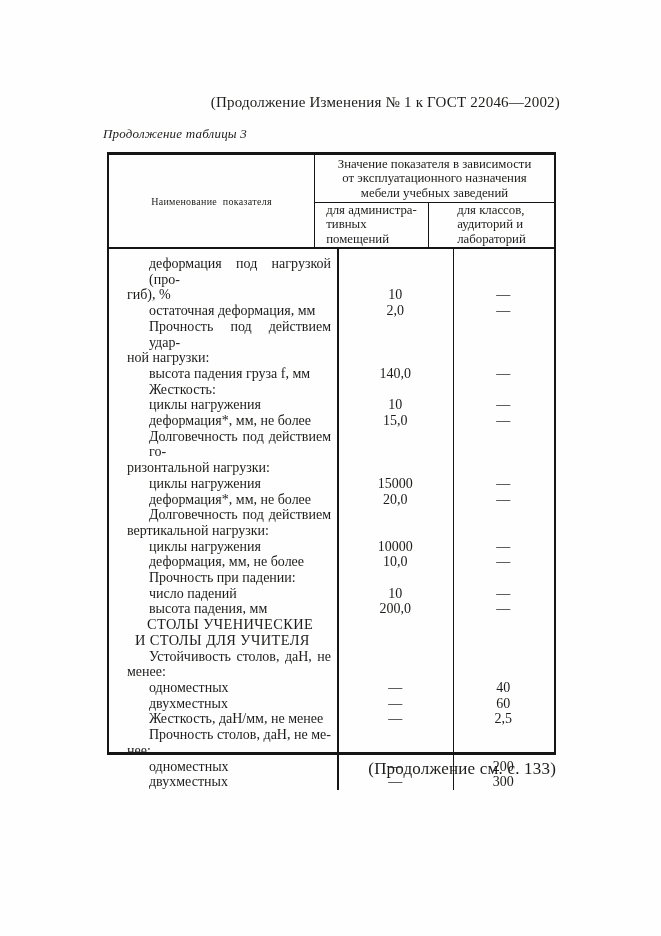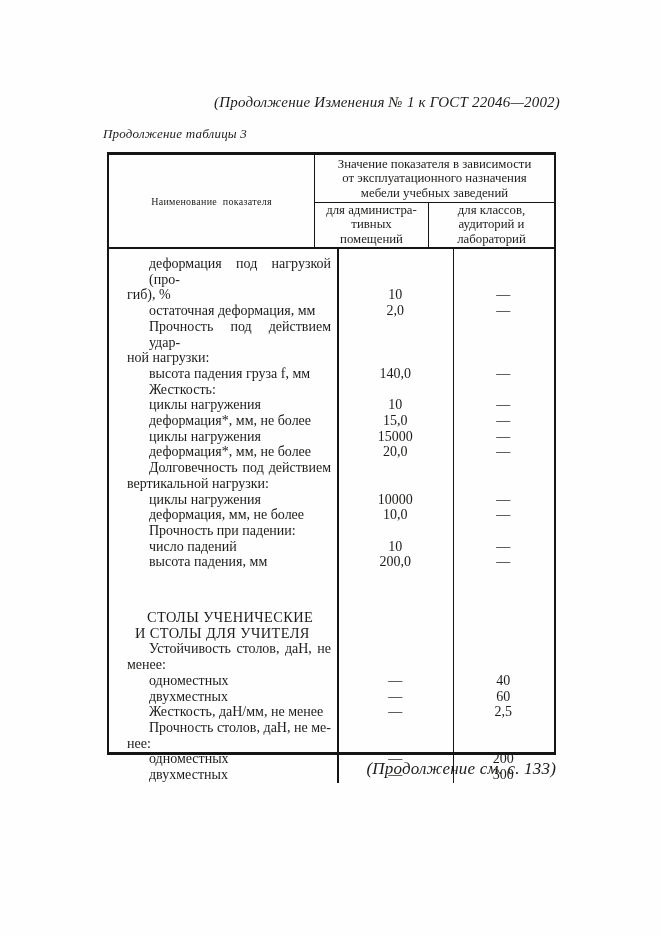--- a/index.html
+++ b/index.html
@@ -5,21 +5,21 @@
   * { margin:0; padding:0; box-sizing:border-box; }
   html,body { background:#ffffff; }
   .page {
     position:relative;
     width:661px; height:936px;
     background:#fffefe;
     font-family:"Liberation Serif","DejaVu Serif",serif;
     color:#1c1c1a;
     overflow:hidden;
   }
-  .note { position:absolute; font-style:italic; font-size:15px; letter-spacing:0.2px; white-space:nowrap; }
+  .note { position:absolute; font-size:15px; letter-spacing:0.2px; white-space:nowrap; }
   .note.top    { top:94px;  right:101px; }
   .note.bottom { top:759px; right:105px; font-size:17px; }
   .caption { position:absolute; top:126px; left:103px; font-style:italic; font-size:13px; letter-spacing:0.2px; }
 
   .gtable {
     position:absolute; left:107px; top:152px;
     width:449px; height:603px;
     border:2px solid #151515;
     border-top-width:3px; border-bottom-width:3px;
     display:flex; flex-direction:column;
@@ -32,37 +32,37 @@
   }
   .th-right { flex:1; display:flex; flex-direction:column; }
   .th-group {
     height:56px; border-bottom:1.5px solid #151515;
     display:flex; align-items:center; justify-content:center;
     text-align:center; white-space:pre-line; line-height:14.5px; padding-top:0;
   }
   .th-sub { flex:1; display:flex; }
   .th-sub-cell {
     display:flex; align-items:center; justify-content:center;
-    text-align:center; white-space:pre-line; line-height:14.8px;
+    white-space:pre-line; line-height:14.8px;
   }
   .th-sub1 { width:114px; border-right:1.5px solid #151515; }
   .th-sub2 { flex:1; }
 
   .tbody { flex:1; position:relative; padding-top:7px; font-size:14px; line-height:15.7px; }
   .vline { position:absolute; top:0; bottom:0; width:1.5px; background:#151515; }
   .v1 { left:228px; } .v2 { left:343.5px; }
 
   .row { display:flex; align-items:stretch; }
   .c-name { width:229px; padding-left:18px; padding-right:7px; }
   .c-name .ln { display:block; }
   .c-name .ln.first { padding-left:22px; }
   .c-name .ln:not(:last-child) { text-align:justify; text-align-last:justify; }
   .c-name .ln.caps { text-align:left !important; text-align-last:auto !important;
     font-size:14.4px; letter-spacing:0.4px; }
-  .c-name .ln.caps.first { padding-left:20px;margin-top:40px; }
+  .c-name .ln.caps.first { padding-left:20px; }
   .c-name .ln.caps:not(.first) { padding-left:8px; }
   .c-v1 { width:114.5px; }
   .c-v2 { flex:1; }
   .c-v1, .c-v2 { display:flex; align-items:flex-end; justify-content:center; text-align:center; }
 </style>
 </head>
 <body>
 
 <div class="page">
 
@@ -143,20 +143,24 @@
 
   <div class="row">
     <div class="c-name">
             <span class="ln first">деформация*, мм, не более</span>
           </div>
     <div class="c-v1">15,0</div>
     <div class="c-v2">—</div>
   </div>
 
   <div class="row">
+    <div class="c-name">
+            <span class="ln first">Долговечность под действием го-</span>
+            <span class="ln">ризонтальной нагрузки:</span>
+          </div>
     <div class="c-v1"></div>
     <div class="c-v2"></div>
   </div>
 
   <div class="row">
     <div class="c-name">
             <span class="ln first">циклы нагружения</span>
           </div>
     <div class="c-v1">15000</div>
     <div class="c-v2">—</div>

